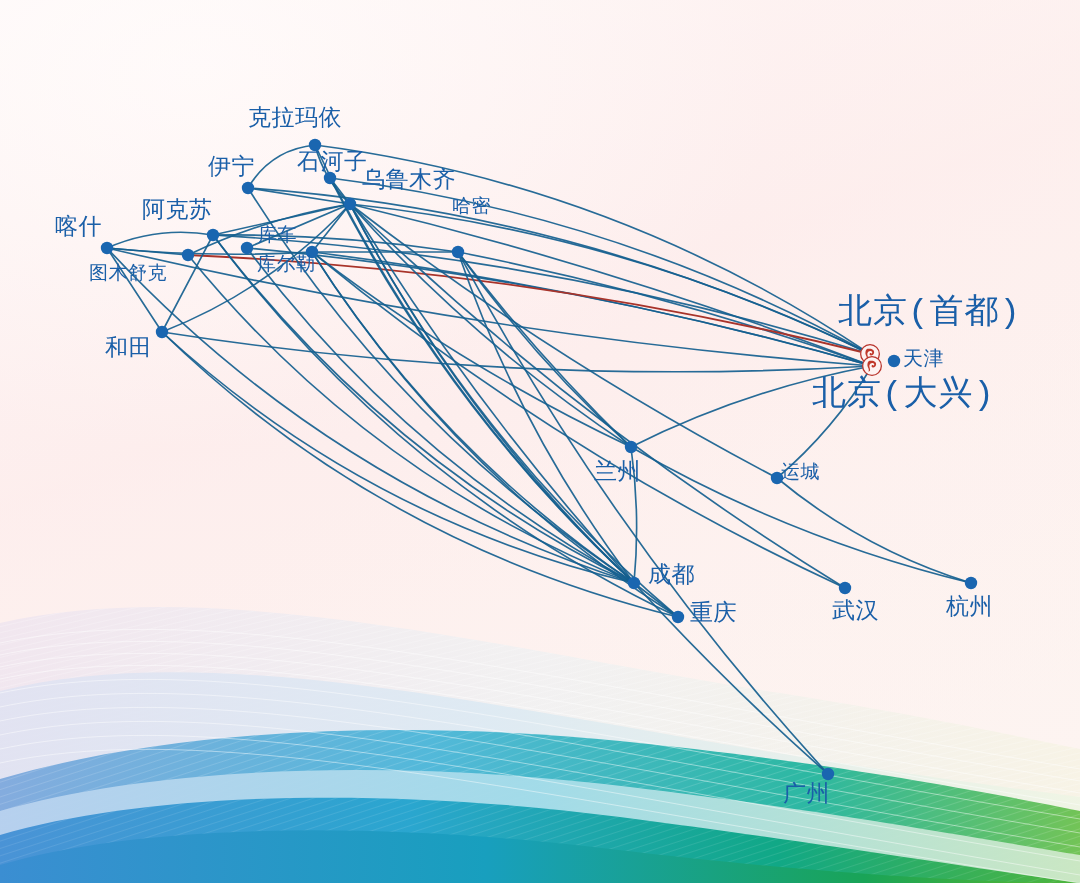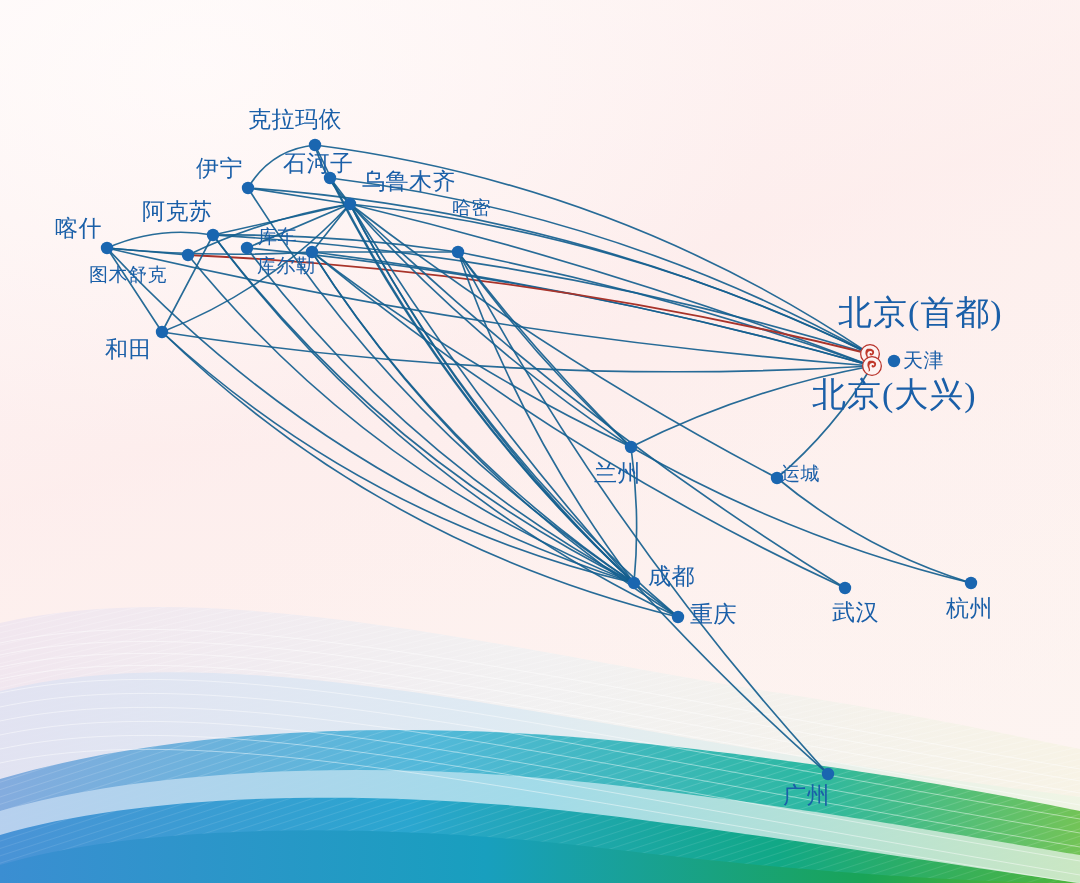--- a/index.html
+++ b/index.html
@@ -6,21 +6,21 @@
   html, body {
     margin: 0;
     padding: 0;
     background: #ffffff;
   }
   #stage {
     position: relative;
     width: 1080px;
     height: 883px;
     overflow: hidden;
-    font-family: Liberation Serif, serif;
+    font-family: Liberation Mono, monospace;
     background: #f9a8d4;
   }
   
   #bg-tint {
     position: absolute;
     inset: 0;
     background:
       radial-gradient(120% 95% at 18% 8%, #fff8f7 0%, #fdeeed 45%, #fdf0ee 70%, #fcf1ef 100%);
   }
   #bg-tint-2 {
@@ -227,22 +227,22 @@
         <circle cx="634" cy="583" r="6.2" fill="#1a66b0"></circle>
         <circle cx="678" cy="617" r="6.2" fill="#1a66b0"></circle>
         <circle cx="845" cy="588" r="6.2" fill="#1a66b0"></circle>
         <circle cx="971" cy="583" r="6.2" fill="#1a66b0"></circle>
         <circle cx="828" cy="774" r="6.2" fill="#1a66b0"></circle>
       </g>
   </svg>
 
   <div id="labels-layer">
       <div class="city-label sz-md" style="left: 248px; top: 108px;">克拉玛依</div>
-      <div class="city-label sz-md" style="left: 196px; top: 157px;">伊宁</div>
-      <div class="city-label sz-md" style="left: 283px; top: 152px;">石河子</div>
+      <div class="city-label sz-md" style="left: 208px; top: 157px;">伊宁</div>
+      <div class="city-label sz-md" style="left: 297px; top: 152px;">石河子</div>
       <div class="city-label sz-md" style="left: 362px; top: 170px; text-align: right;">乌鲁木齐</div>
       <div class="city-label sz-md" style="left: 142px; top: 200px;">阿克苏</div>
       <div class="city-label sz-md" style="left: 55px; top: 217px;">喀什</div>
       <div class="city-label sz-sm" style="left: 89px; top: 265px;">图木舒克</div>
       <div class="city-label sz-sm" style="left: 258px; top: 227px;">库车</div>
       <div class="city-label sz-sm" style="left: 257px; top: 256px;">库尔勒</div>
       <div class="city-label sz-sm" style="left: 452px; top: 198px;">哈密</div>
       <div class="city-label sz-md" style="left: 105px; top: 338px;">和田</div>
       <div class="city-label sz-lg" style="left: 838px; top: 296px;">北京(首都)</div>
       <div class="city-label sz-xs" style="left: 903px; top: 350px;">天津</div>

